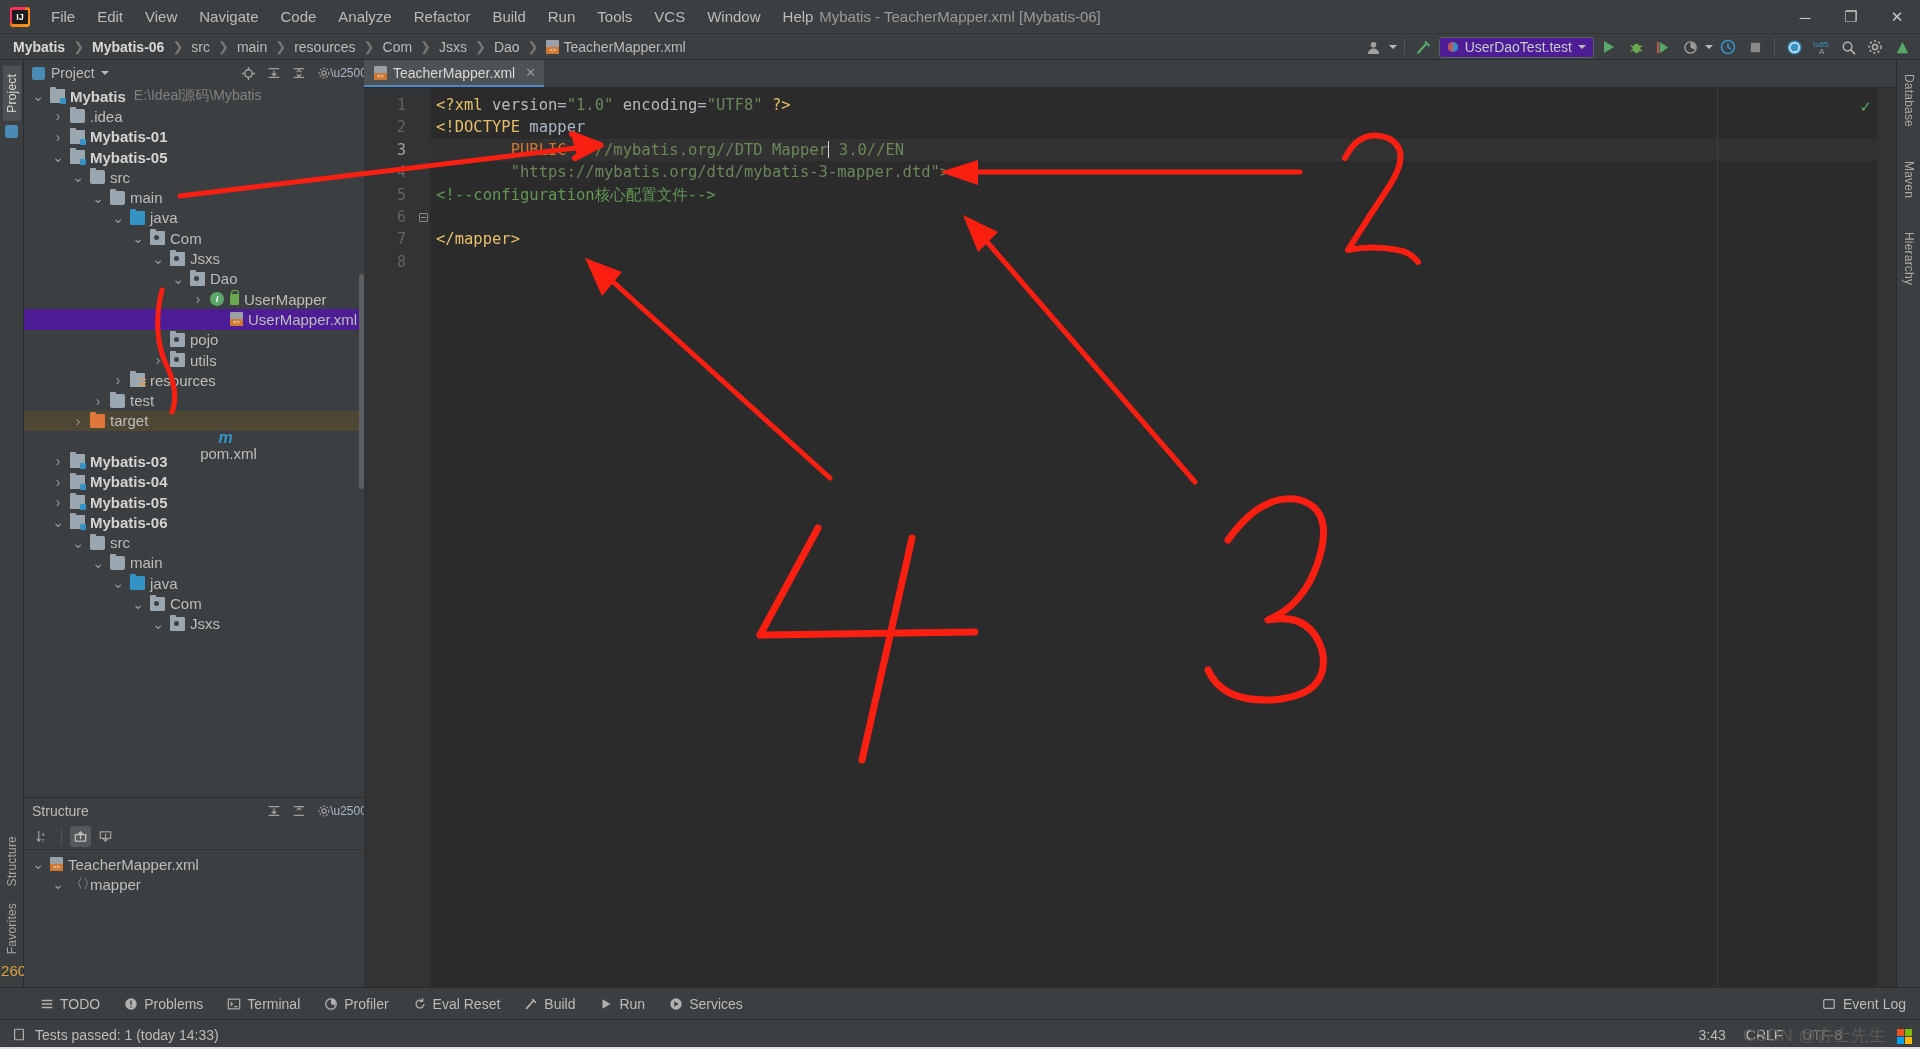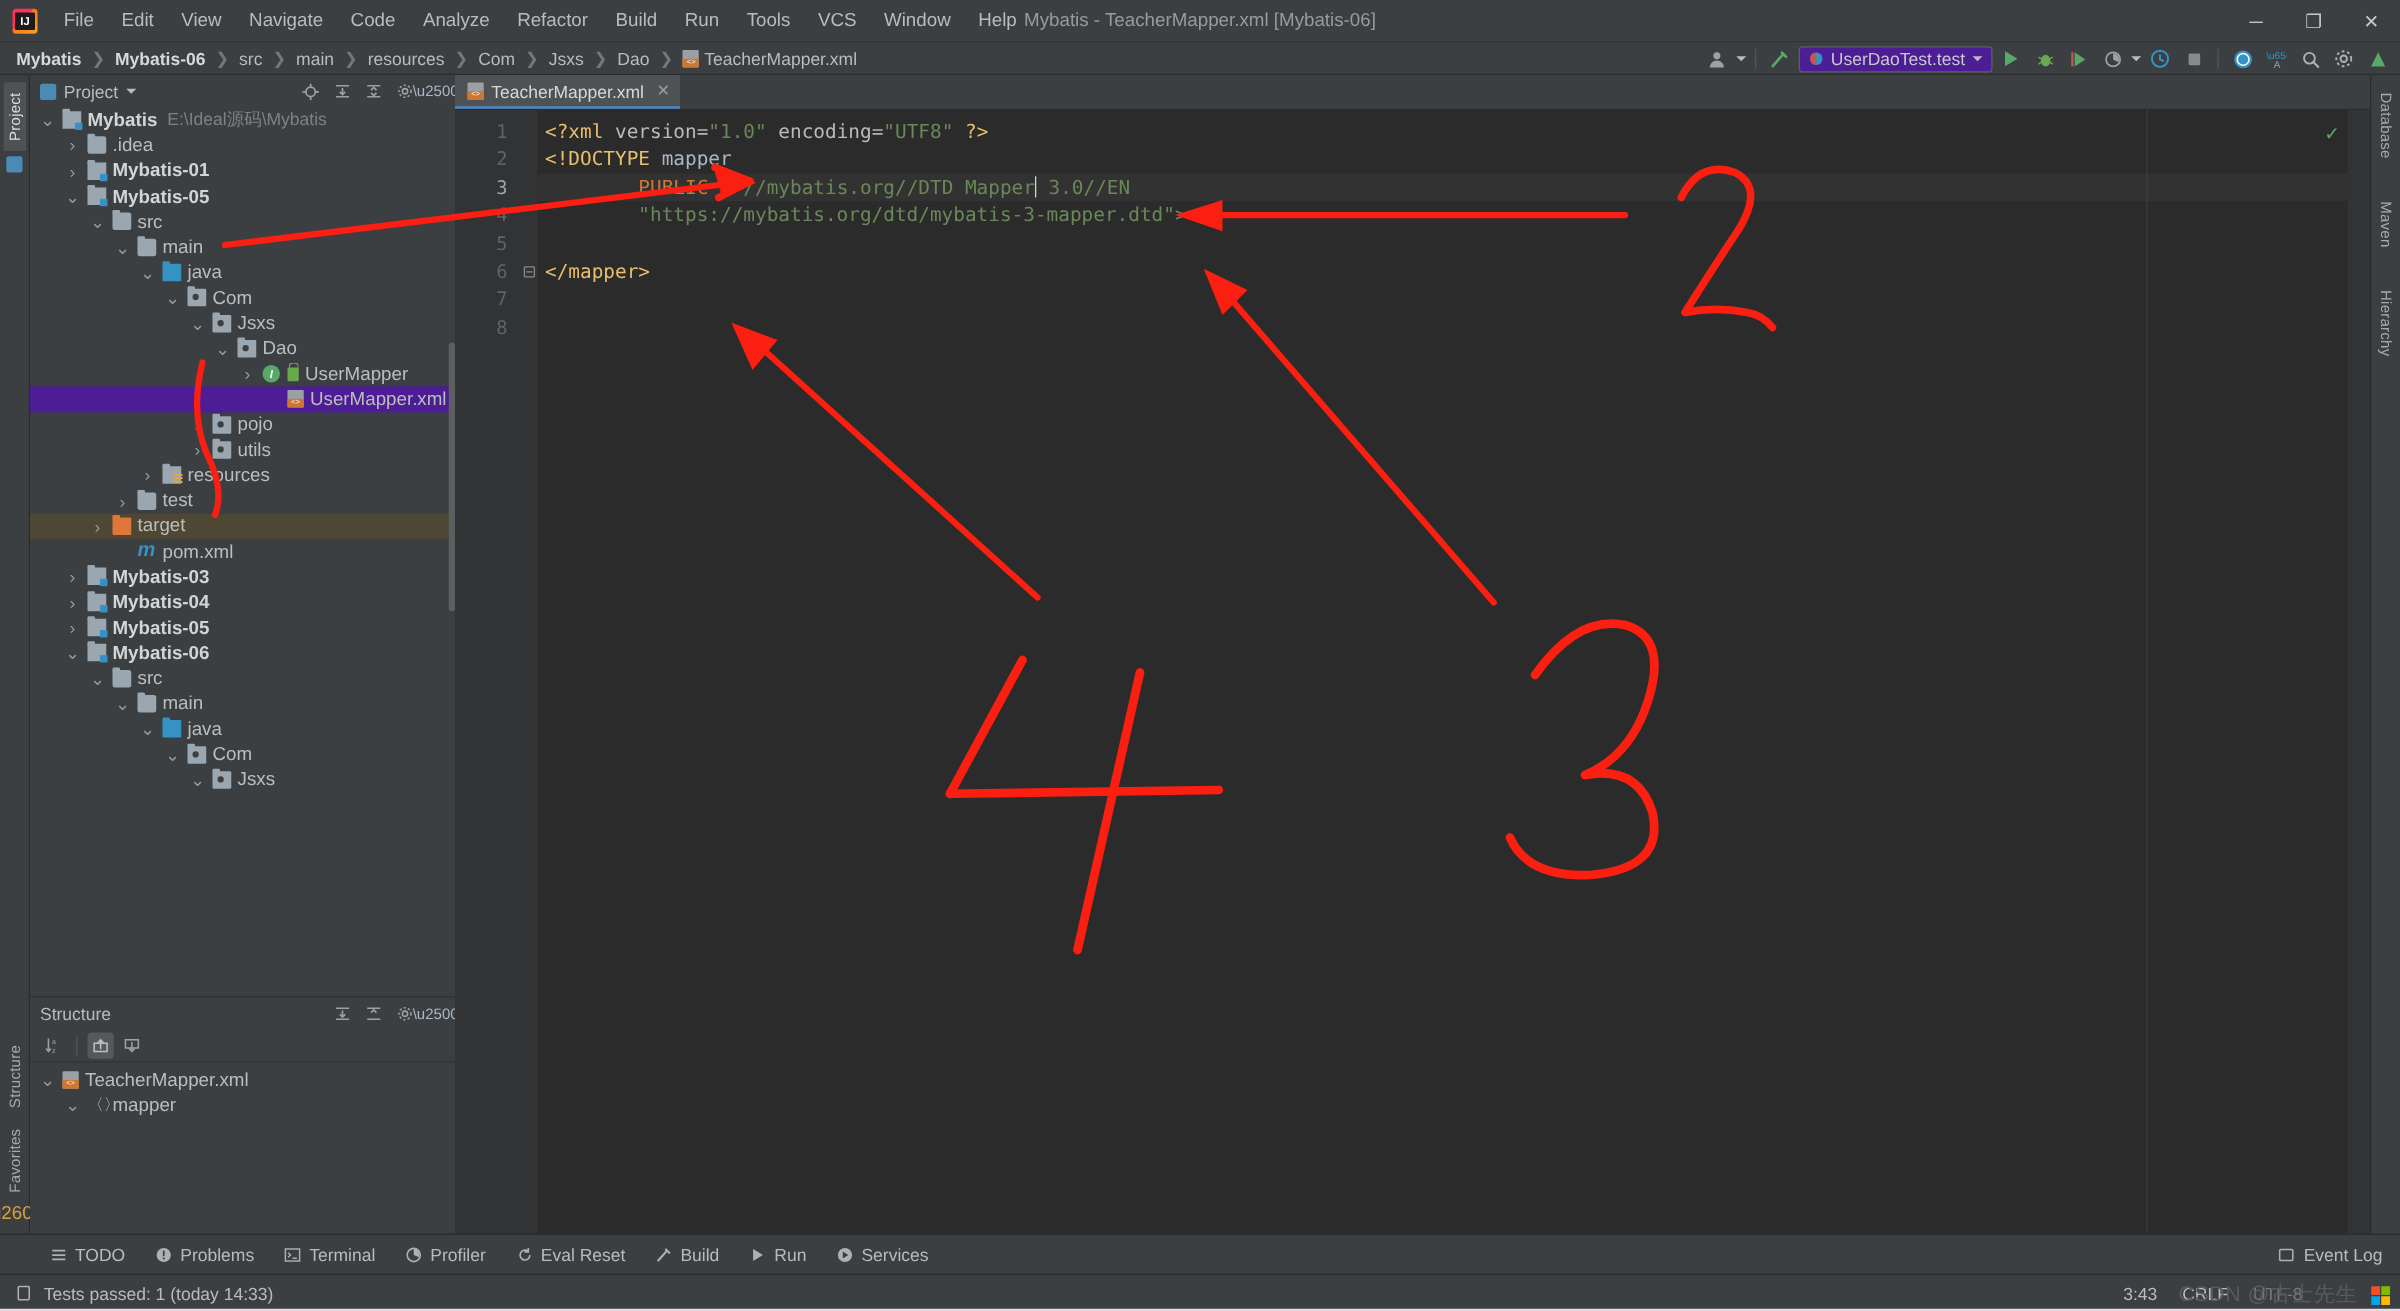--- a/index.html
+++ b/index.html
@@ -484,21 +484,21 @@
             <span style="width: 6px;"></span>
             <span class="ic folder"></span>
             <span class="tlabel">test</span>
           </div>
           <div class="trow targethl" style="padding-left: 48px;">
             <span class="arrow" style="font-size: 14px;">›</span>
             <span style="width: 6px;"></span>
             <span class="ic target"></span>
             <span class="tlabel">target</span>
           </div>
-          <div class="trow" style="padding-left: 68px;">
+          <div class="trow" style="padding-left: 68px; flex-direction: column;">
             <span class="arrow empty"></span>
             <span style="width: 6px;"></span>
             <span class="ic maven"></span>
             <span class="tlabel">pom.xml</span>
           </div>
           <div class="trow" style="padding-left: 28px;">
             <span class="arrow" style="font-size: 14px;">›</span>
             <span style="width: 6px;"></span>
             <span class="ic module"></span>
             <span class="tlabel bold">Mybatis-03</span>
@@ -645,20 +645,21 @@
               <span class="fold"></span>
             </div>
             <div class="foldmark"></div>
             <div class="foldmark"></div>
           </div>
         <div class="code" id="code">
             <div class="cline"><span class="k-tag">&lt;?xml </span><span class="k-attr">version</span><span class="k-plain">=</span><span class="k-val">"1.0"</span><span class="k-plain"> </span><span class="k-attr">encoding</span><span class="k-plain">=</span><span class="k-val">"UTF8"</span><span class="k-plain"> </span><span class="k-tag">?&gt;</span></div>
             <div class="cline"><span class="k-tag">&lt;!DOCTYPE</span><span class="k-plain"> mapper</span></div>
             <div class="cline cur"><span class="k-plain">        </span><span class="k-kw">PUBLIC</span><span class="k-plain"> </span><span class="k-val">"-//mybatis.org//DTD Mapper</span><span class="caret"></span><span class="k-val"> 3.0//EN</span></div>
             <div class="cline"><span class="k-plain">        </span><span class="k-val">"https://mybatis.org/dtd/mybatis-3-mapper.dtd"&gt;</span></div>
+            <div class="cline"><span class="k-com">&lt;!--configuration核心配置文件--&gt;</span></div>
             <div class="cline"></div>
             <div class="cline"><span class="k-tag">&lt;/mapper&gt;</span></div>
           </div>
         <div class="right-margin" style="right:178px;"></div>
         <div class="editorgut-right"></div>
         <div class="checkmark">✓</div>
       </div>
     </div>
 
     <div class="rightstrip">

